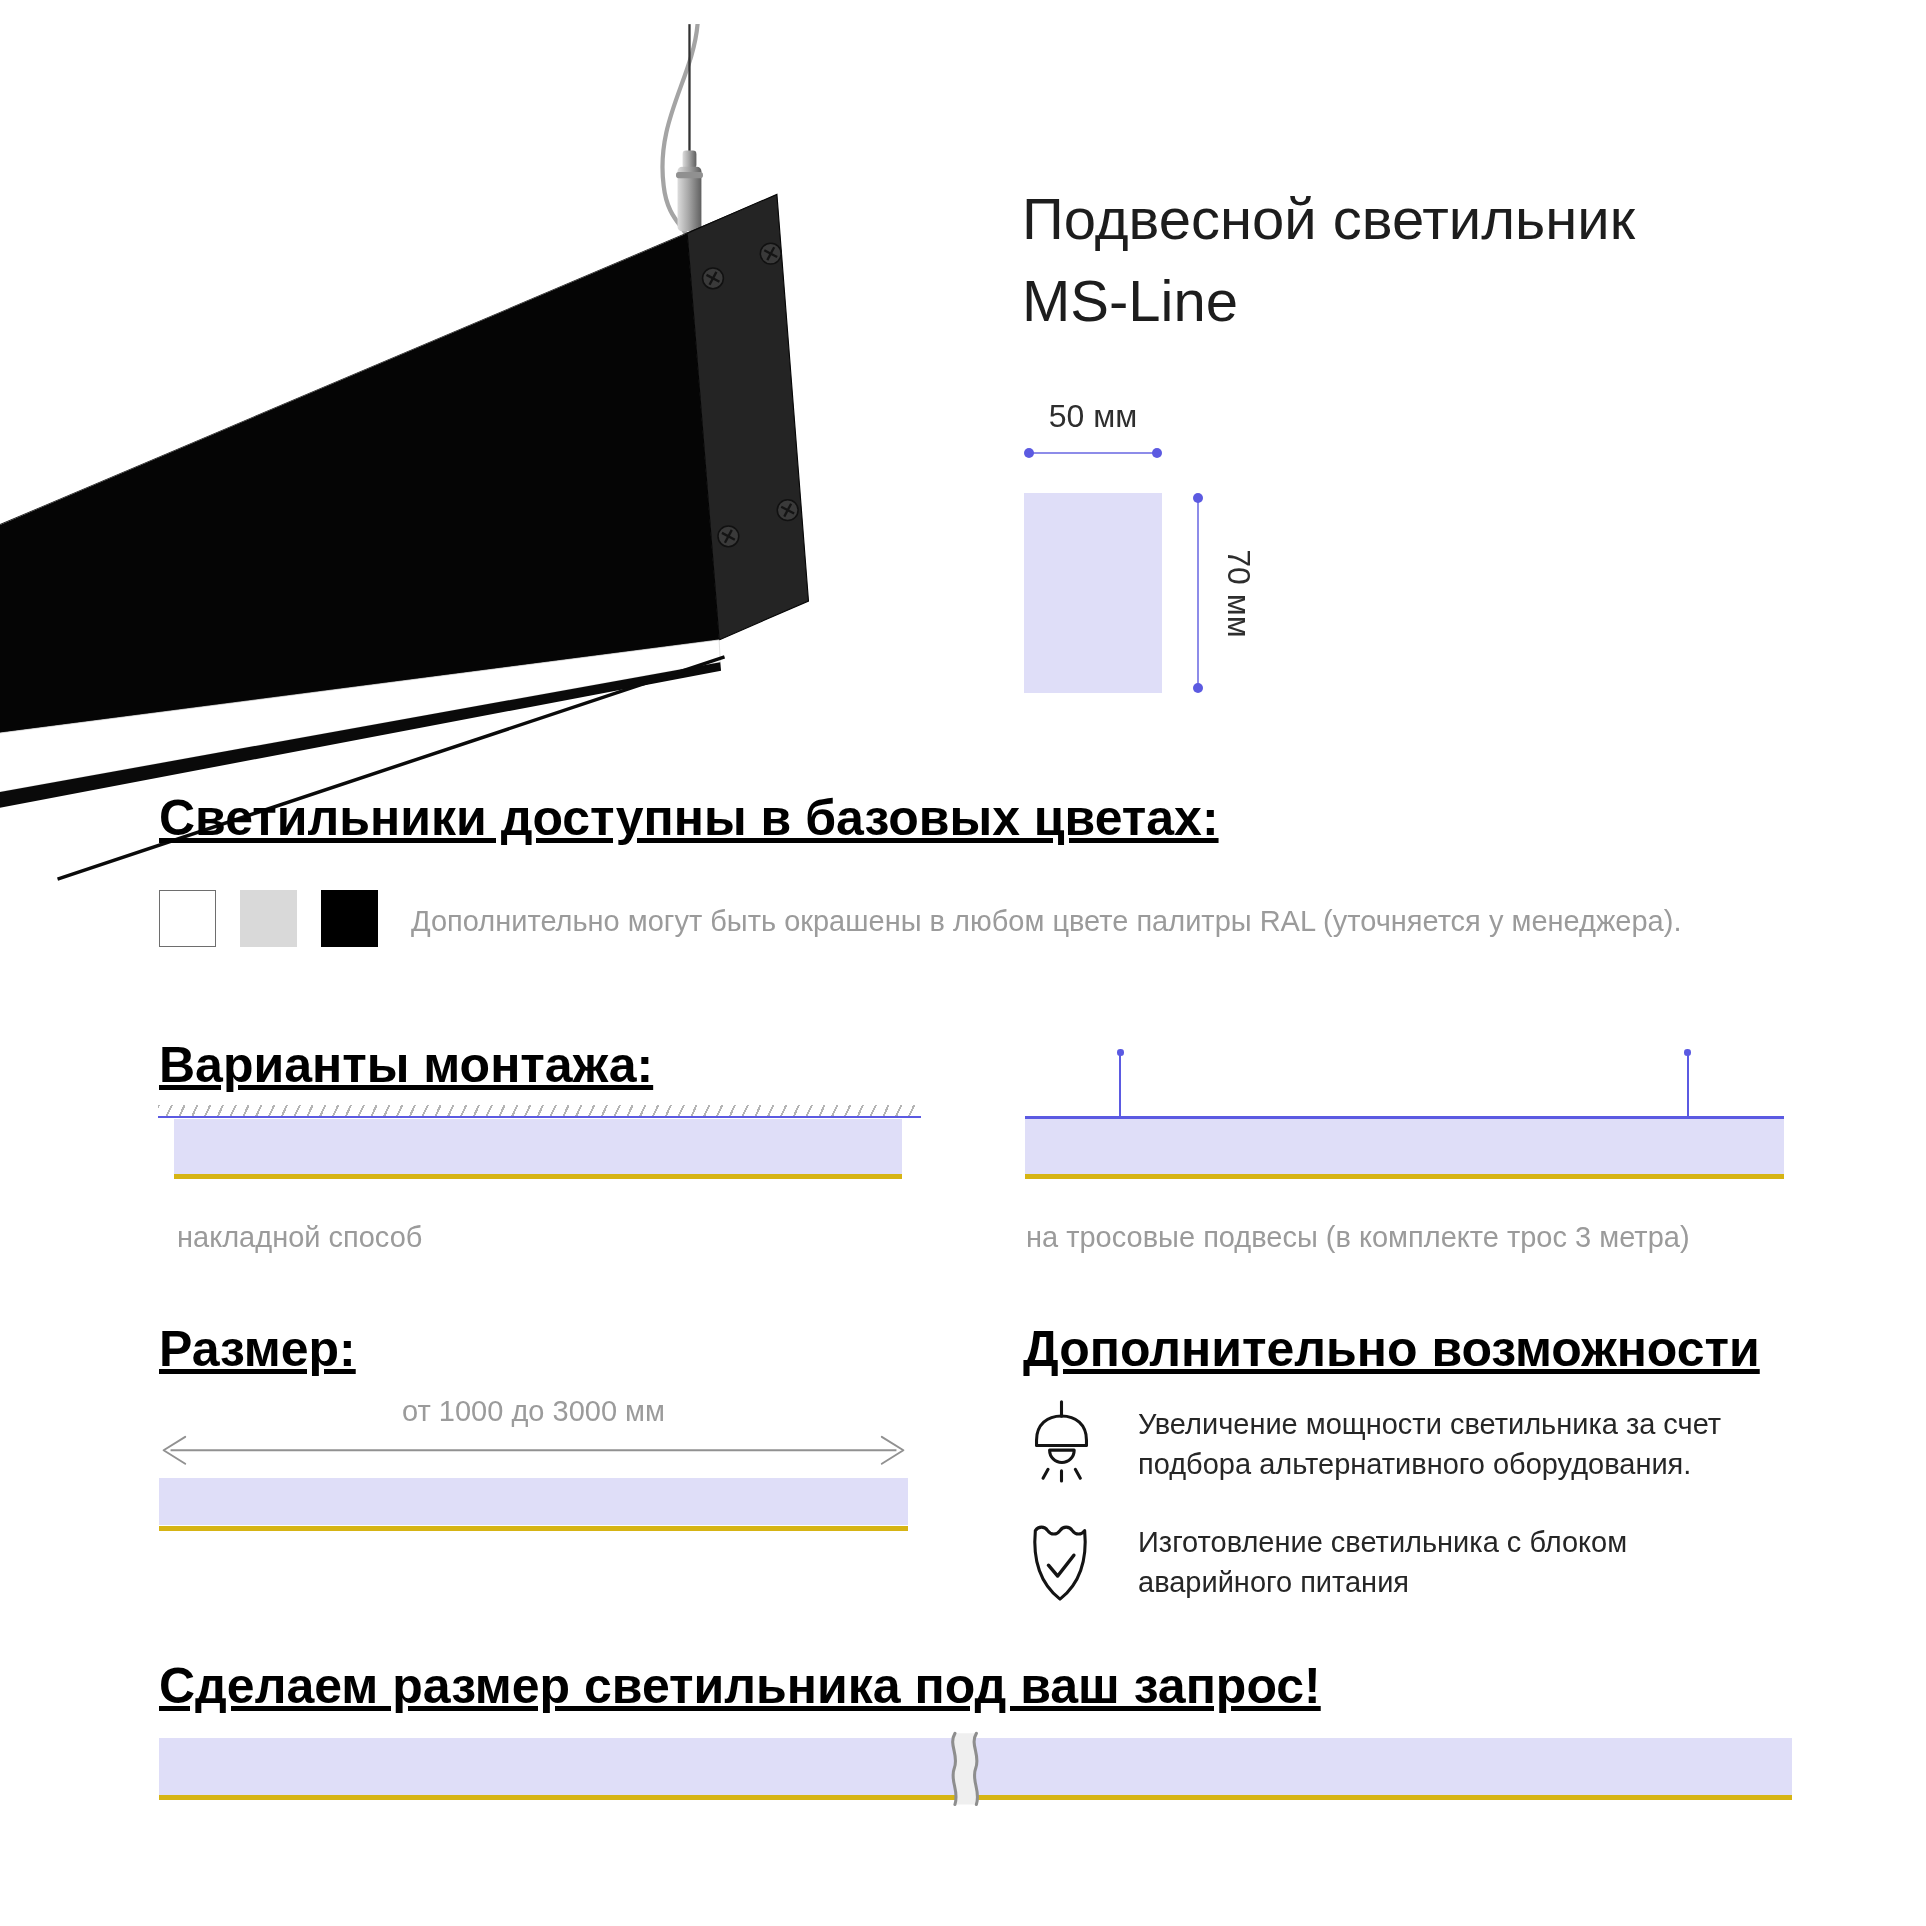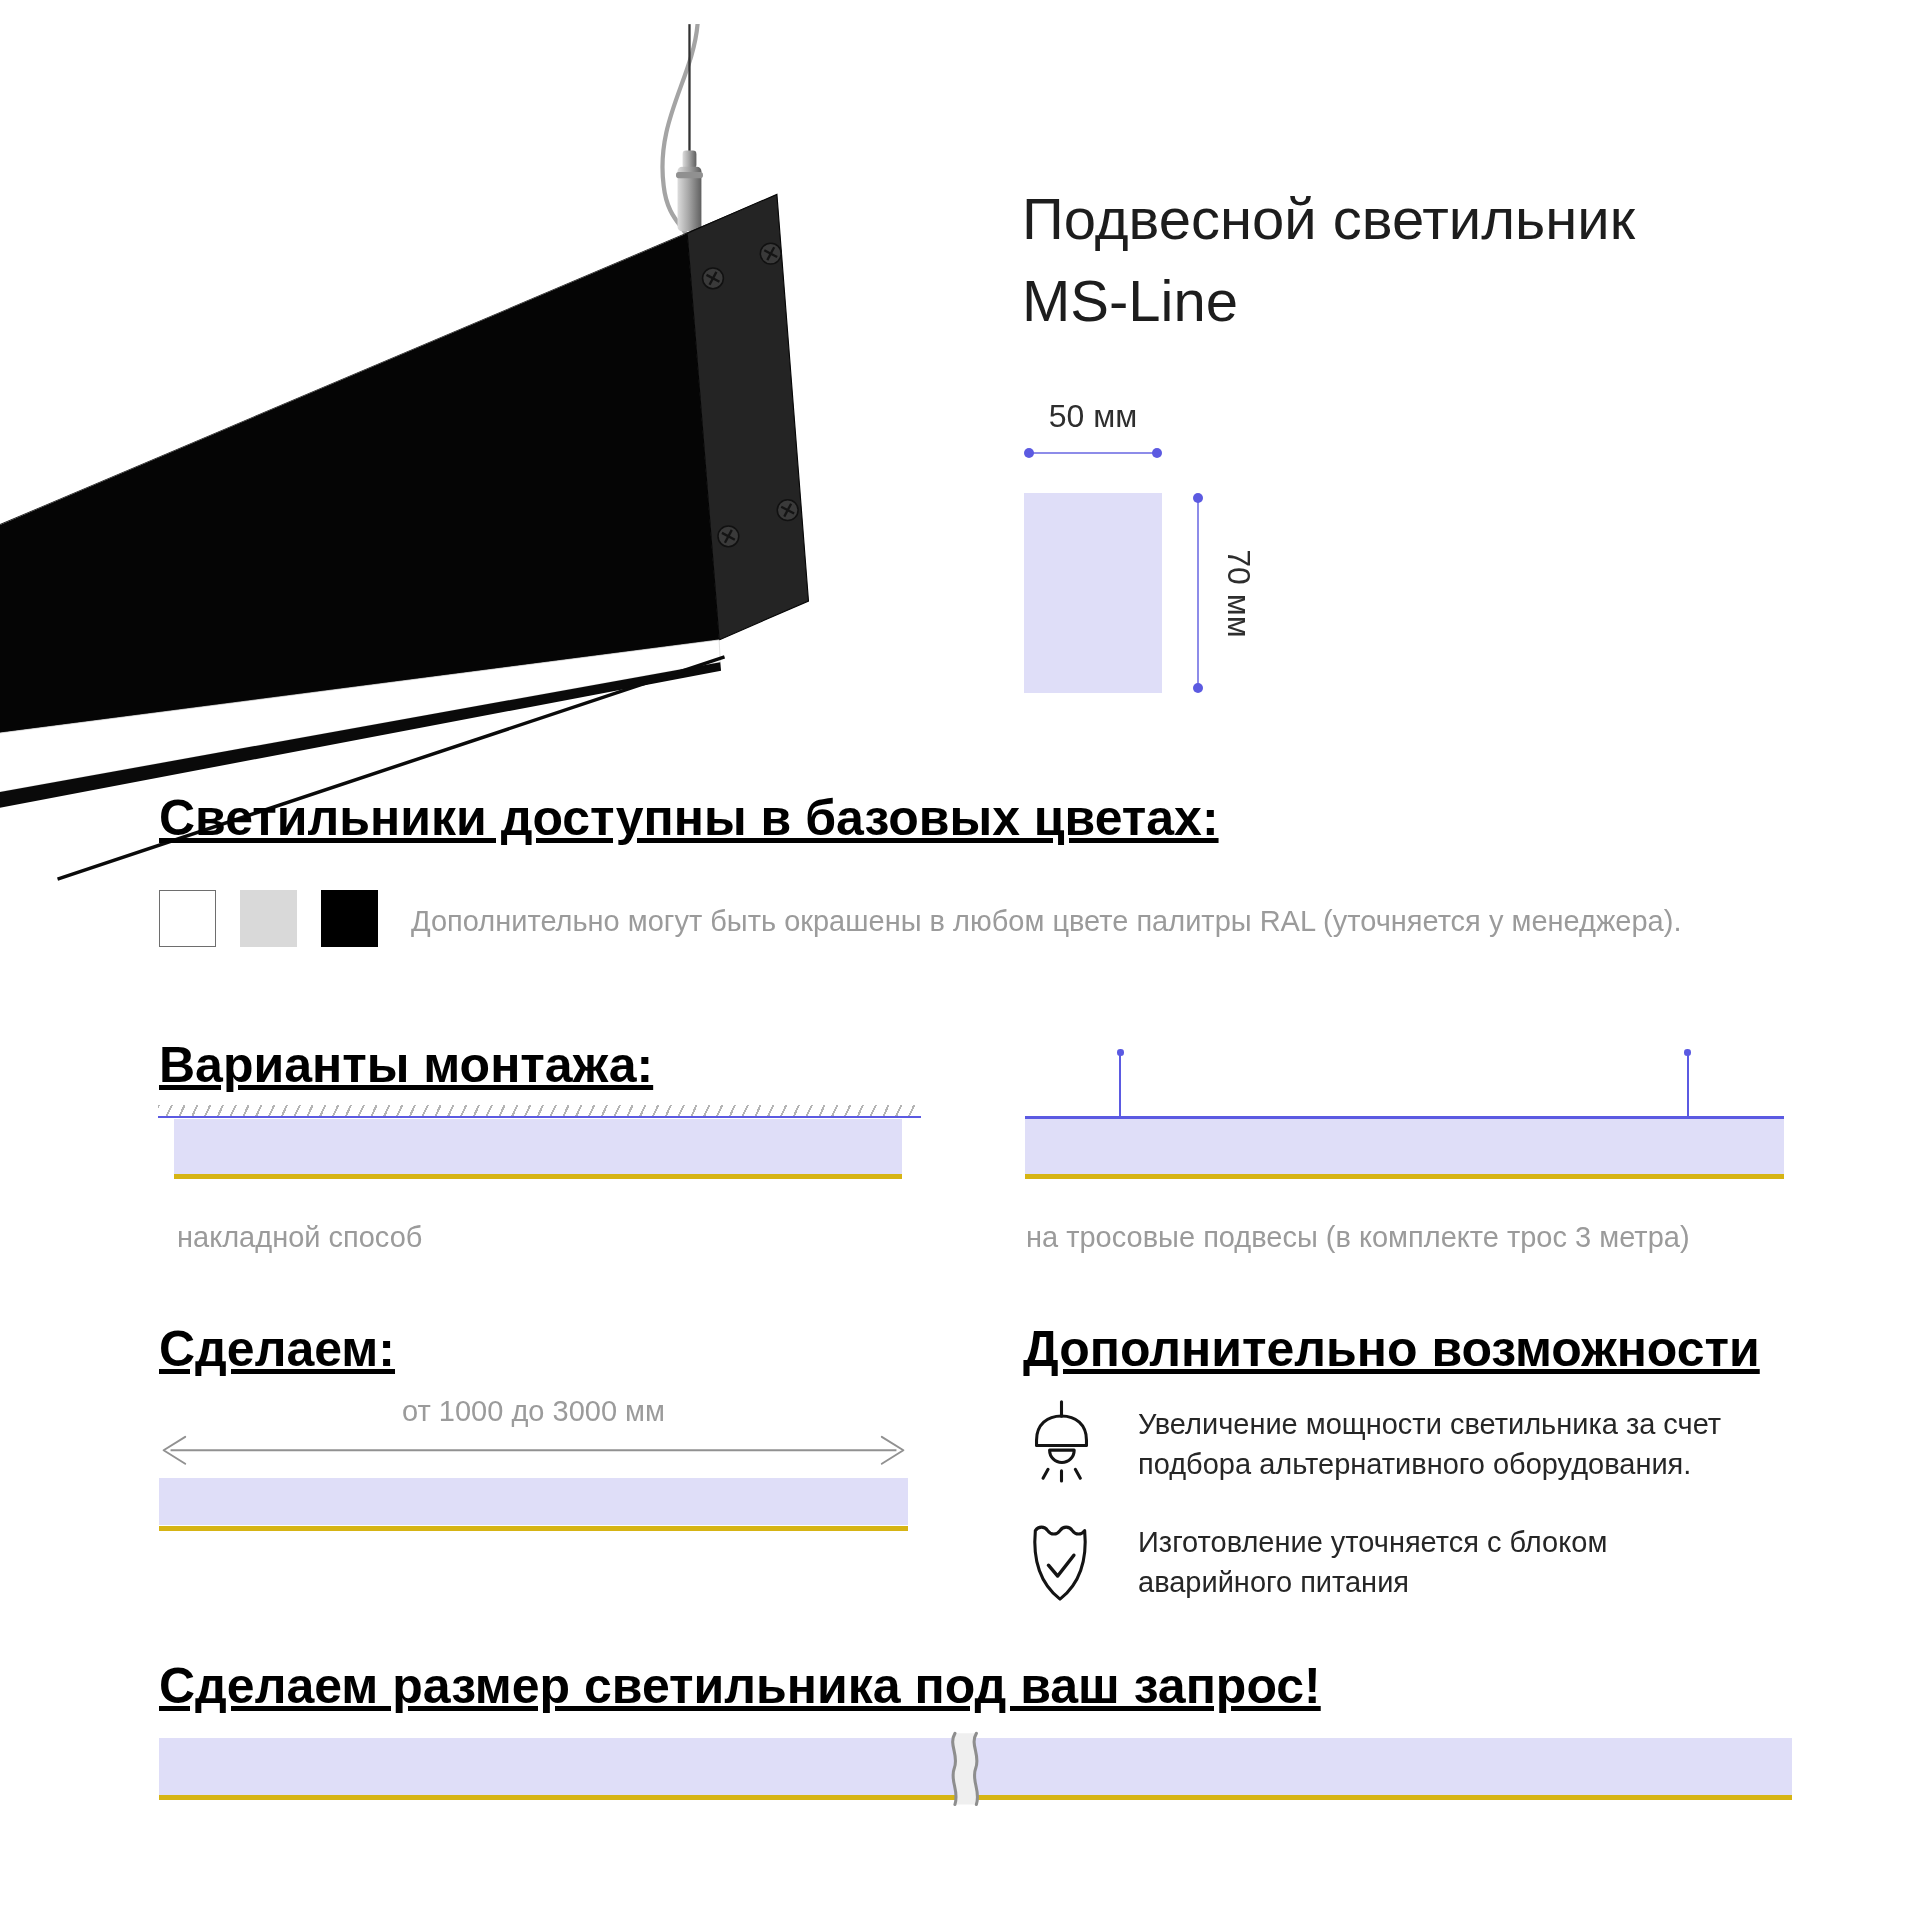--- a/index.html
+++ b/index.html
@@ -127,21 +127,21 @@
     <div class="abs wire-dot" style="left:1117px;top:1025px"></div>
     <div class="abs wire" style="left:1119px;top:1031px;height:62px"></div>
     <div class="abs wire-dot" style="left:1684px;top:1025px"></div>
     <div class="abs wire" style="left:1687px;top:1031px;height:62px"></div>
     <div class="abs blue-line" style="left:1025px;top:1092px;width:759px;height:2.7px"></div>
     <div class="abs lav" style="left:1025px;top:1095px;width:759px;height:55px"></div>
     <div class="abs yellow-strip" style="left:1025px;top:1150px;width:759px;height:4.6px"></div>
   </div>
   <div class="abs body-gray" style="left:1026px;top:1197px">на тросовые подвесы (в комплекте трос 3 метра)</div>
 
-  <div class="abs h2" style="left:159px;top:1296px">Сделаем:</div>
+  <div class="abs h2" style="left:159px;top:1296px">Размер:</div>
 
   <div class="abs body-gray" style="left:159px;top:1371px;width:749px;text-align:center">от 1000 до 3000 мм</div>
 
   <svg class="abs" style="left:159px;top:1408px;width:749px;height:37px" viewBox="0 0 1944 95">
     <line x1="30" y1="47" x2="1914" y2="47" stroke="#919191" stroke-width="5"></line>
     <polyline points="68,12 12,47 68,82" fill="none" stroke="#919191" stroke-width="5" stroke-linecap="round" stroke-linejoin="round"></polyline>
     <polyline points="1876,12 1932,47 1876,82" fill="none" stroke="#919191" stroke-width="5" stroke-linecap="round" stroke-linejoin="round"></polyline>
   </svg>
 
   <div class="abs lav" style="left:159px;top:1454px;width:749px;height:47px"></div>
@@ -160,21 +160,21 @@
   <div class="abs body-dark" style="left:1138px;top:1380px">
     <div>Увеличение мощности светильника за счет</div>
     <div>подбора альтернативного оборудования.</div>
   </div>
 
   <svg class="abs" style="left:1026px;top:1495px;width:68px;height:84px" viewBox="0 0 152 218">
     <path d="M12,30 C20,18 36,18 44,30 C52,42 68,42 76,30 C84,18 100,18 108,30 C116,42 132,42 140,30 C146,96 132,164 76,208 C20,164 6,96 12,30 Z" fill="none" stroke="#141414" stroke-width="8" stroke-linejoin="round"></path>
     <polyline points="46,120 70,148 112,94" fill="none" stroke="#141414" stroke-width="9" stroke-linecap="round" stroke-linejoin="round"></polyline>
   </svg>
   <div class="abs body-dark" style="left:1138px;top:1498px">
-    <div>Изготовление уточняется с блоком</div>
+    <div>Изготовление светильника с блоком</div>
     <div>аварийного питания</div>
   </div>
 
   <div class="abs h2" style="left:159px;top:1633px">Сделаем размер светильника под ваш запрос!</div>
 
   <div class="abs lav" style="left:159px;top:1714px;width:1633px;height:57px"></div>
   <div class="abs yellow-strip" style="left:159px;top:1771px;width:1633px;height:5px"></div>
 
   <svg class="abs" style="left:945px;top:1706px;width:44px;height:79px" viewBox="0 0 115 205">
     <path d="M26,8 C8,38 38,66 24,100 C12,132 38,158 26,194 L82,194 C94,158 68,132 80,100 C94,66 64,38 82,8 Z" fill="#efefef"></path>

